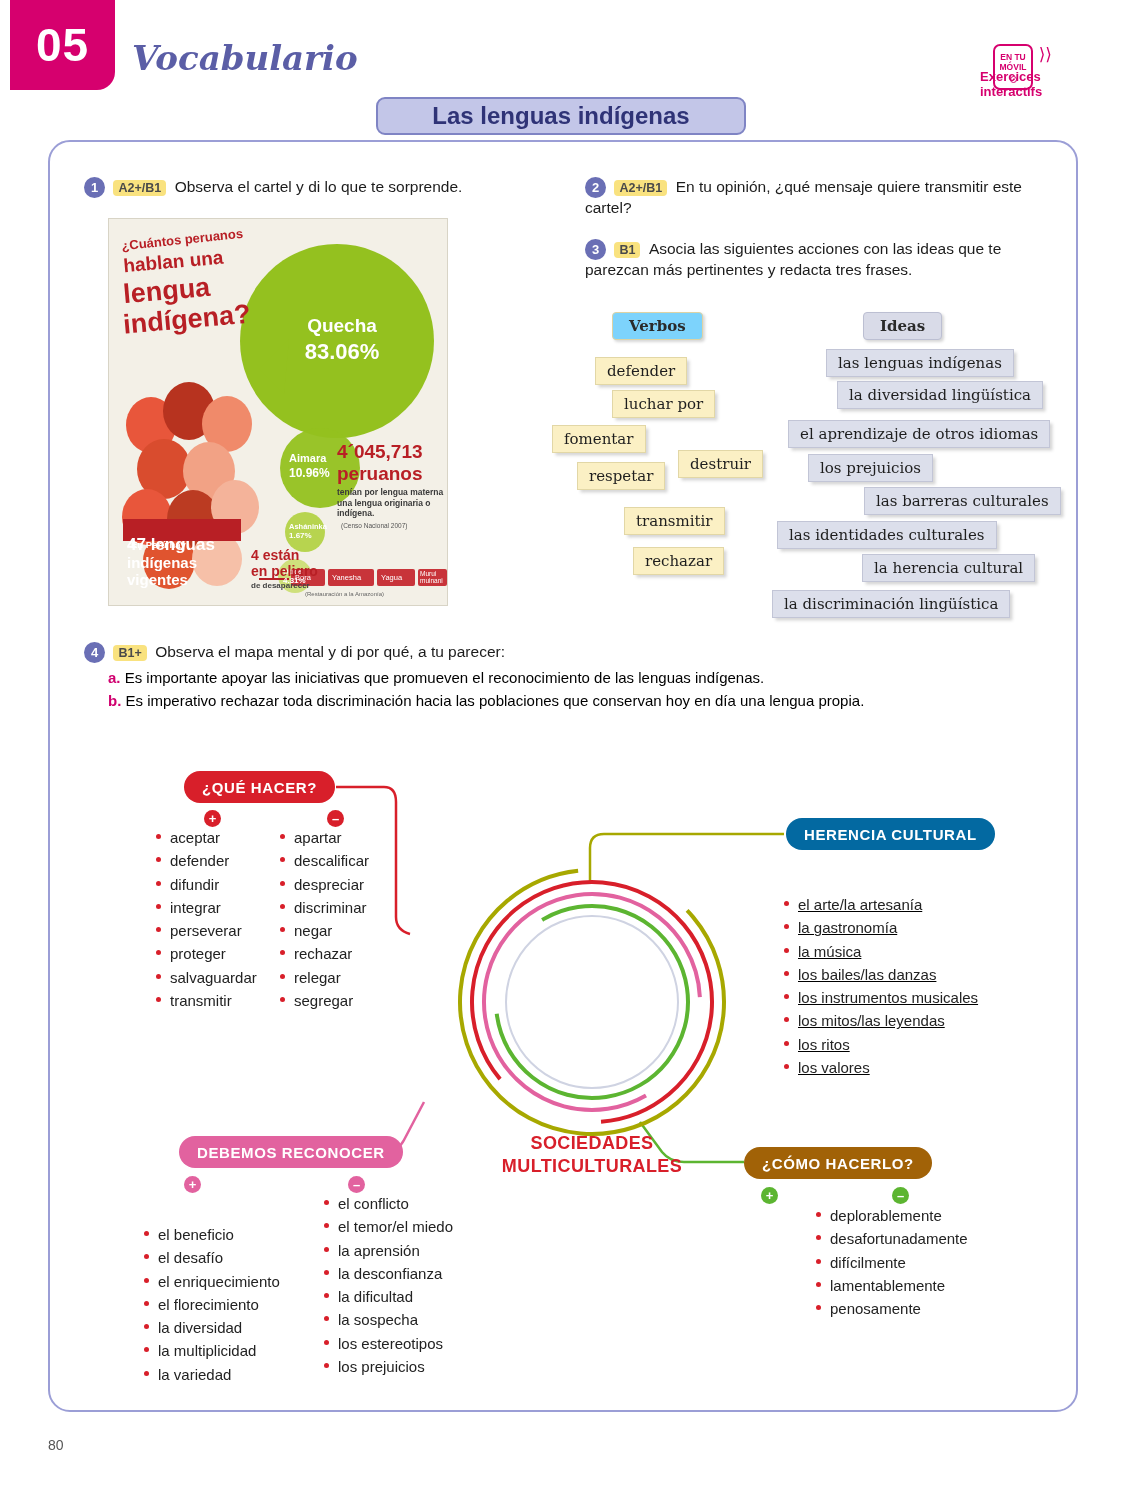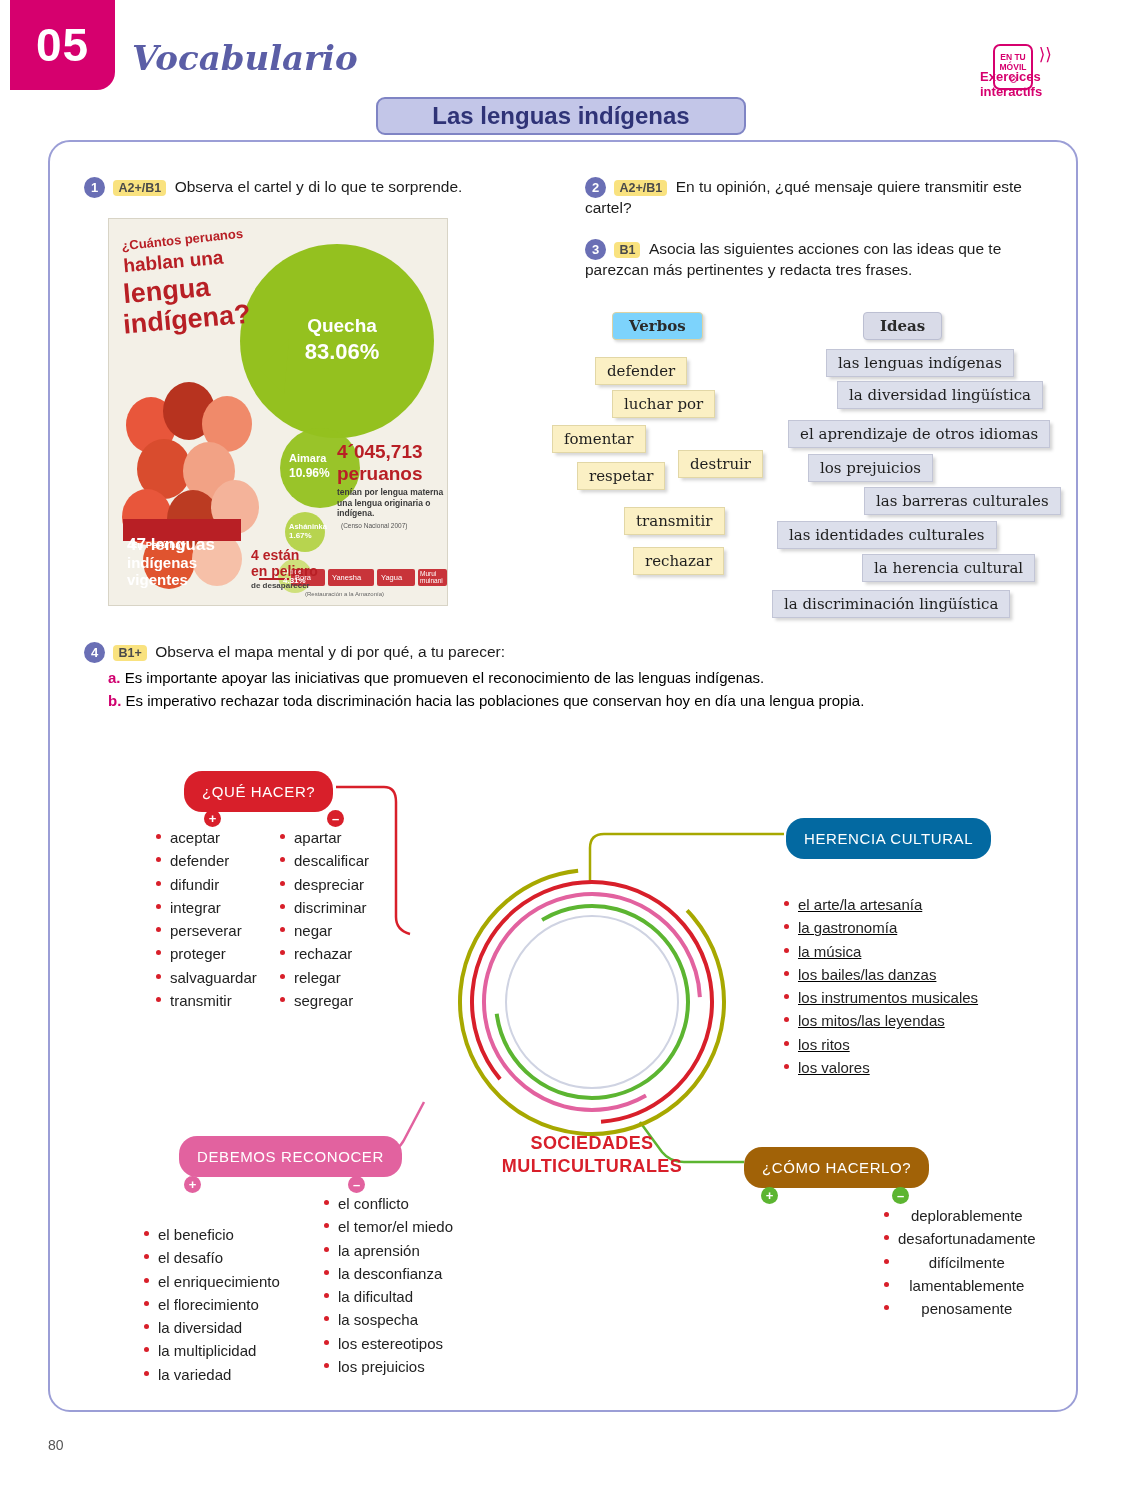--- a/index.html
+++ b/index.html
@@ -76,23 +76,23 @@
     white-space:nowrap;
   }
   .chip.idea { background:#dcdfeb; border-color:#c2c5d6; }
   
   #ex4 { position:absolute; left:34px; top:500px; width:960px; }
   #ex4 .sub { font-size:15px; margin-top:6px; margin-left:24px; }
   #ex4 .sub b { color:#d0006f; }
   
   #map { position:absolute; left:34px; top:620px; width:960px; height:640px; }
   .pill {
-    position:absolute; border-radius:18px; color:#fff; font-weight:normal;
+    position:absolute; border-radius:18px; color:#fff; font-weight:bold;
     font-size:15px; letter-spacing:.6px; display:flex; align-items:center; justify-content:center;
-    padding:0 18px; height:41px; white-space:nowrap;
+    padding:0 18px; height:32px; white-space:nowrap;
   }
   .pill.red { background:#d81f2a; }
   .pill.olive { background:#0369a1;text-align:right; }
   .pill.pink { background:#e2629f; }
   .pill.green { background:#a16207;text-align:center; }
   .sign {
     position:absolute; width:17px;height:17px;border-radius:50%;color:#fff;
     font-size:13px; font-weight:bold; display:flex;align-items:center;justify-content:center;
     line-height:1;
   }
@@ -342,21 +342,21 @@
       <li>la desconfianza</li>
       <li>la dificultad</li>
       <li>la sospecha</li>
       <li>los estereotipos</li>
       <li>los prejuicios</li>
     </ul>
 
     <div class="pill green" style="left:660px;top:385px;">¿CÓMO HACERLO?</div>
     <div class="sign" style="left:677px;top:425px;background:#5cb531;">+</div>
     <div class="sign" style="left:808px;top:425px;background:#5cb531;">–</div>
-    <ul class="words green" style="left:800px;top:442px;text-align:center;">
+    <ul class="words green" style="left:732px;top:442px;">
       <li>deplorablemente</li>
       <li>desafortunadamente</li>
       <li>difícilmente</li>
       <li>lamentablemente</li>
       <li>penosamente</li>
     </ul>
   </div>
 </div>
 
 <div id="page-num">80</div>

